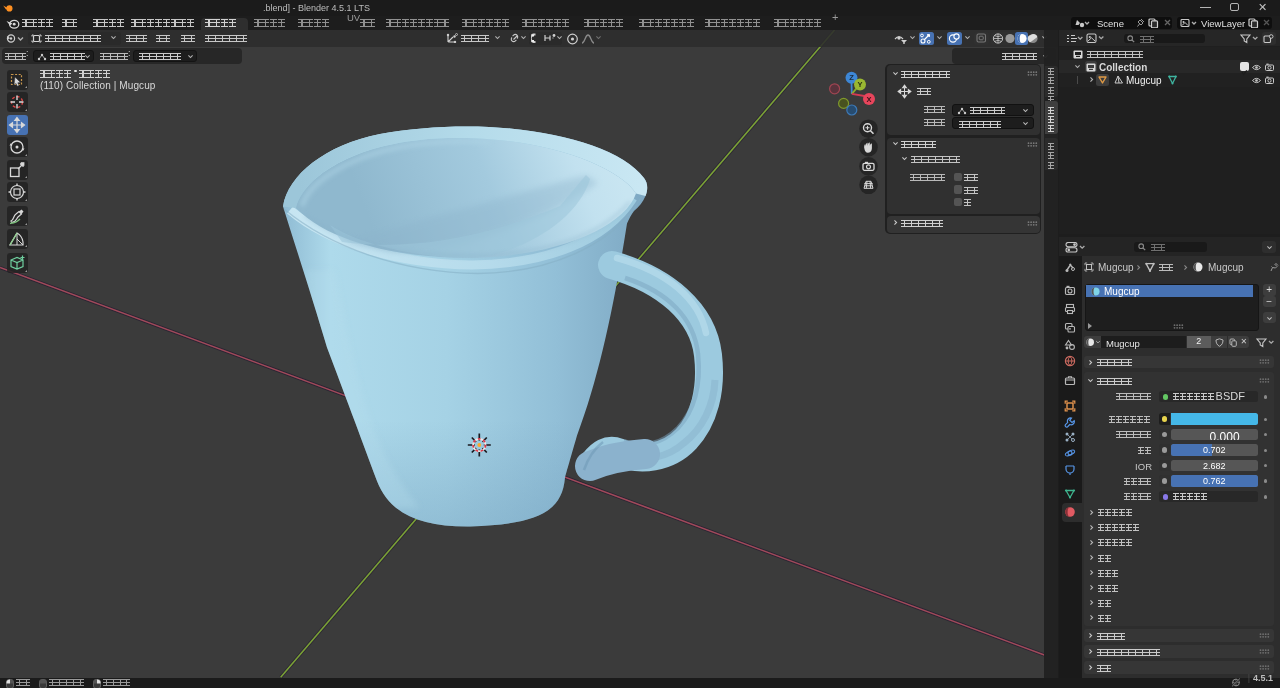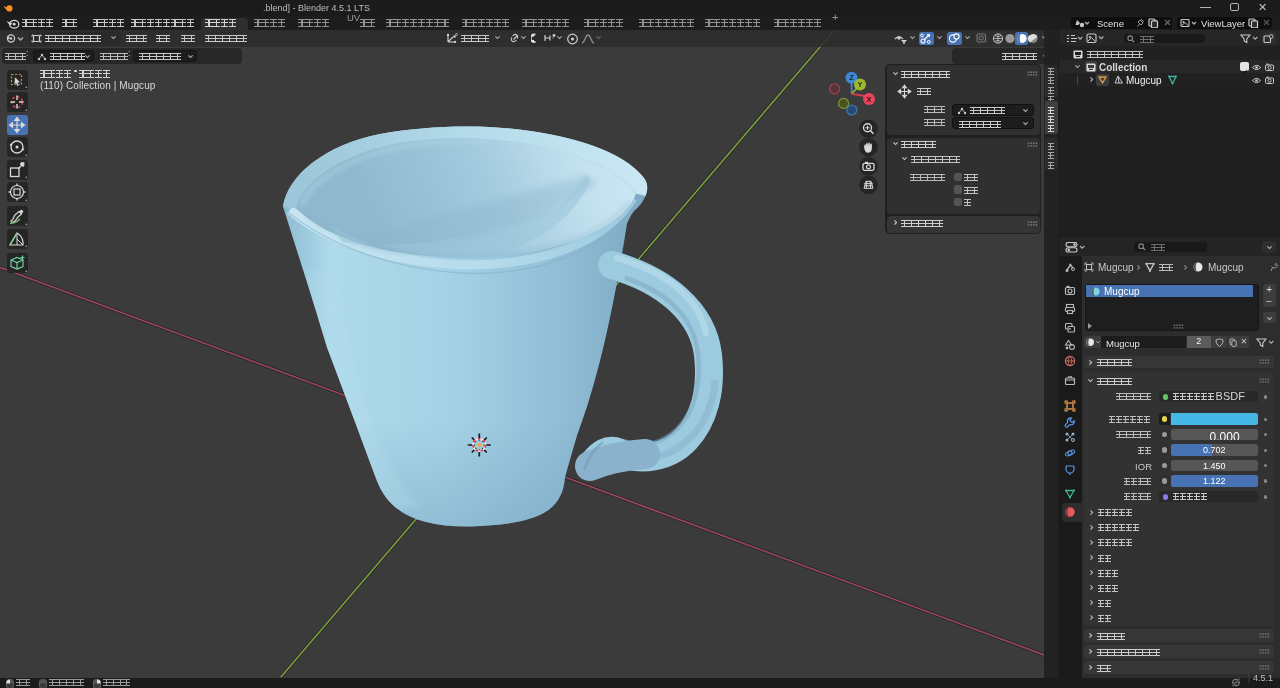--- a/index.html
+++ b/index.html
@@ -833,29 +833,29 @@
 <div class="abs" style="left:102.6px;top:210.95px;width:5.5px;height:5.5px;border-radius:50%;background:#9a9a9a"></div>
 <div class="abs" style="left:111.6px;top:207.75px;width:87.1px;height:11.5px;background:#565656;border-radius:2.5px;overflow:hidden">
         <div class="abs" style="left:0;top:0;width:40.937px;height:11.5px;background:#4772b3"></div>
         <div class="abs" style="left:0;top:1px;width:87.1px;text-align:center;font-size:9px;color:#ffffff">0.702</div>
       </div>
 <div class="abs" style="left:204.5px;top:212.0px;width:3.5px;height:3.5px;border-radius:50%;background:#8a8a8a"></div>
 <div class="abs" style="left:0px;top:224.35px;width:93px;text-align:right;color:#c8c8c8;font-size:9.5px">IOR</div>
 <div class="abs" style="left:99.6px;top:223.15px;width:11.5px;height:11.5px;background:#303030;border-radius:2.5px 0 0 2.5px"></div>
 <div class="abs" style="left:102.6px;top:226.35px;width:5.5px;height:5.5px;border-radius:50%;background:#9a9a9a"></div>
 <div class="abs" style="left:111.6px;top:223.15px;width:87.1px;height:11.5px;background:#565656;border-radius:2.5px;overflow:hidden">
-        <div class="abs" style="left:0;top:1px;width:87.1px;text-align:center;font-size:9px;color:#ffffff">1.450</div>
+        <div class="abs" style="left:0;top:1px;width:87.1px;text-align:center;font-size:9px;color:#ffffff">2.682</div>
       </div>
 <div class="abs" style="left:204.5px;top:227.4px;width:3.5px;height:3.5px;border-radius:50%;background:#8a8a8a"></div>
 <div class="abs row" style="left:64.2px;top:241.05px;color:#c8c8c8"><span class="k s"></span><span class="k s"></span><span class="k s"></span><span class="k s"></span></div>
 <div class="abs" style="left:99.6px;top:238.55px;width:11.5px;height:11.5px;background:#303030;border-radius:2.5px 0 0 2.5px"></div>
 <div class="abs" style="left:102.6px;top:241.75px;width:5.5px;height:5.5px;border-radius:50%;background:#9a9a9a"></div>
 <div class="abs" style="left:111.6px;top:238.55px;width:87.1px;height:11.5px;background:#565656;border-radius:2.5px;overflow:hidden">
         <div class="abs" style="left:0;top:0;width:87.1px;height:11.5px;background:#4772b3"></div>
-        <div class="abs" style="left:0;top:1px;width:87.1px;text-align:center;font-size:9px;color:#ffffff">1.122</div>
+        <div class="abs" style="left:0;top:1px;width:87.1px;text-align:center;font-size:9px;color:#ffffff">0.762</div>
       </div>
 <div class="abs" style="left:204.5px;top:242.8px;width:3.5px;height:3.5px;border-radius:50%;background:#8a8a8a"></div>
 <div class="abs row" style="left:64.2px;top:256.95px;color:#c8c8c8"><span class="k s"></span><span class="k s"></span><span class="k s"></span><span class="k s"></span></div>
 <div class="abs" style="left:99.6px;top:254.45px;width:99.1px;height:11.5px;background:#282828;border-radius:2.5px"></div>
 <div class="abs" style="left:103.6px;top:257.65px;width:5.5px;height:5.5px;border-radius:50%;background:#8878e8"></div>
 <div class="abs row" style="left:113.6px;top:256.95px;color:#d8d8d8"><span class="k s"></span><span class="k s"></span><span class="k s"></span><span class="k s"></span><span class="k s"></span></div>
 <div class="abs" style="left:204.5px;top:258.7px;width:3.5px;height:3.5px;border-radius:50%;background:#8a8a8a"></div>
 <div class="abs" style="left:29px;top:272.0px">
         <svg width="7" height="7" viewBox="0 0 10 10" style="display:block">
           <path d="M3.5,2 L6.5,5 L3.5,8" fill="none" stroke="#b8b8b8" stroke-width="1.6"></path>
@@ -970,14 +970,14 @@
           <path d="M0.5,3 a3.5,2.7 0 0 1 3.5,-2.5 v4 h-3.5 Z" fill="#555"></path>
           <path d="M7.5,3 a3.5,2.7 0 0 0 -3.5,-2.5 v4 h3.5 Z" fill="#e0e0e0"></path>
         </svg><span class="k s"></span><span class="k s"></span><span class="k s"></span><span class="k s"></span></div>
 <div class="abs row" style="right:7px;top:0.5px;color:#a8a8a8;font-size:9px">
 <svg width="10" height="9" viewBox="0 0 10 9" style="vertical-align:-1.5px">
           <circle cx="5" cy="4.5" r="3.4" fill="none" stroke="#9a9a9a" stroke-width=".9"></circle>
           <path d="M1.6,4.5 h6.8 M5,1.1 v6.8" stroke="#9a9a9a" stroke-width=".6"></path>
           <path d="M8.8,0.6 L1.2,8.2" stroke="#1b1b1b" stroke-width="1.8"></path>
           <path d="M8.8,0.6 L1.2,8.2" stroke="#9a9a9a" stroke-width=".9"></path>
         </svg>
-<span style="color:#4a4a4a;margin:0 3px 0 4px">|</span><span style="color:#bdbdbd;font-weight:normal">4.5.1</span></div>
+<span style="color:#4a4a4a;margin:0 3px 0 4px">|</span><span style="color:#bdbdbd;font-weight:bold">4.5.1</span></div>
 </div>
 </div>
 </body></html>

